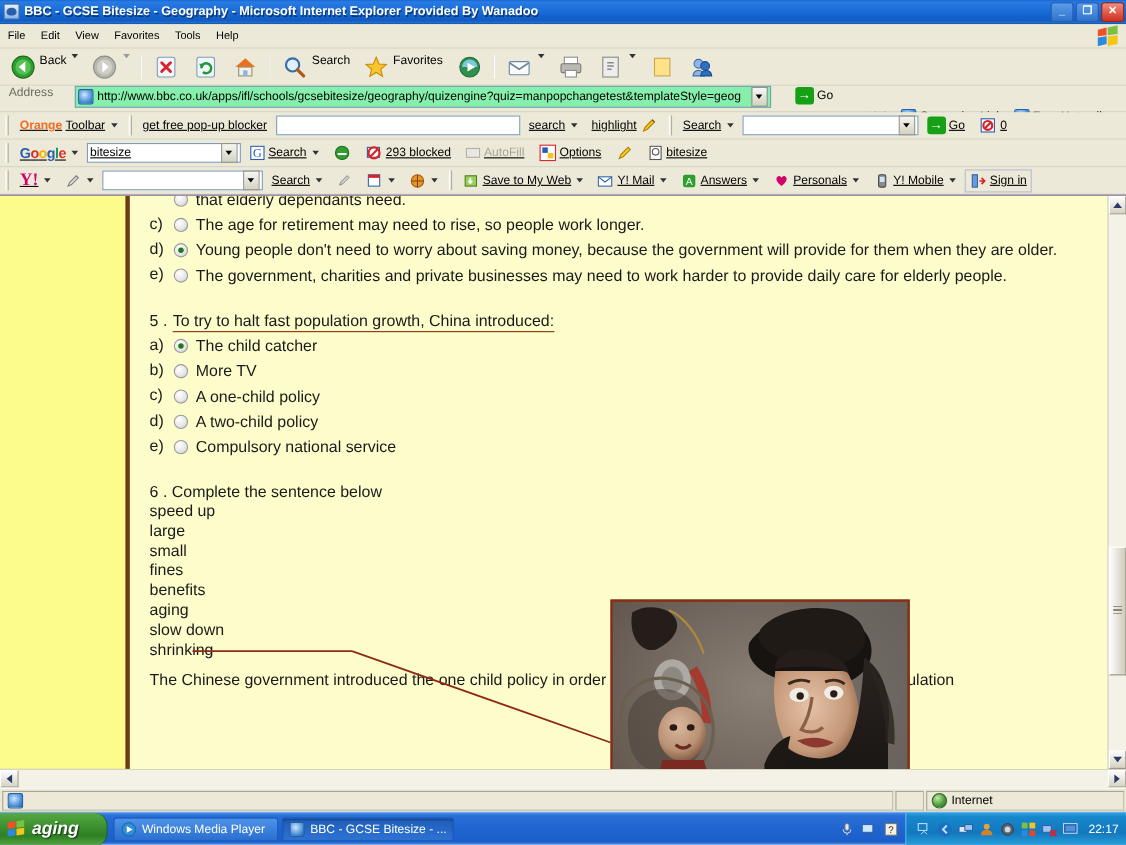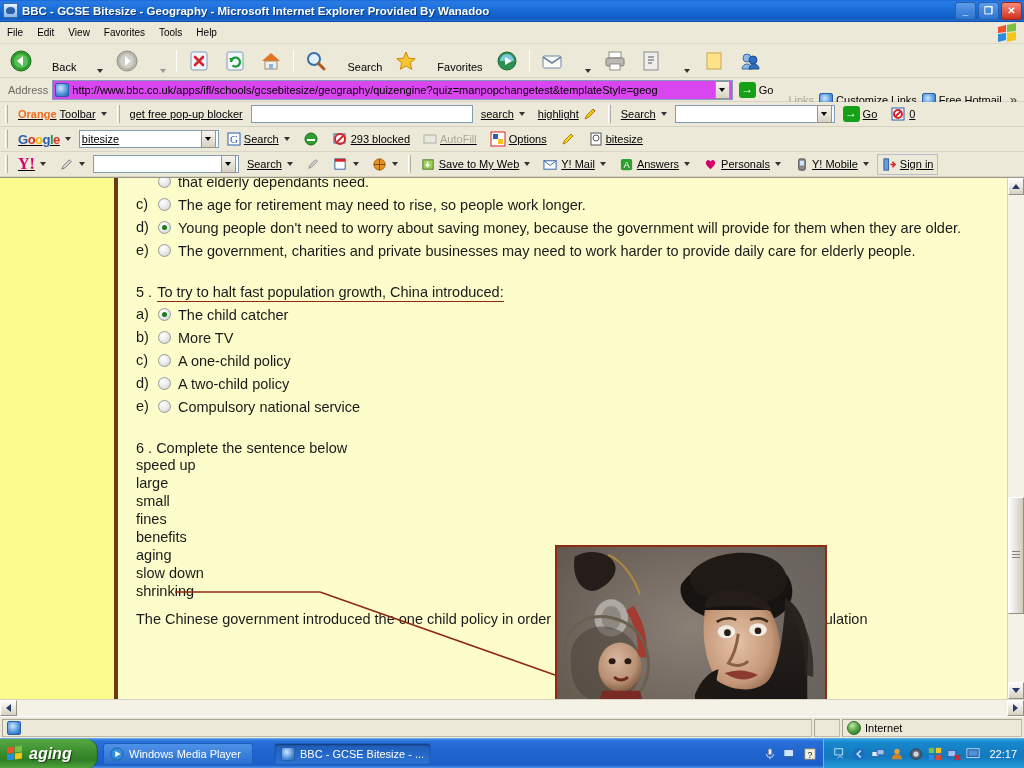--- a/index.html
+++ b/index.html
@@ -68,35 +68,35 @@
     position: absolute; right: 6px; top: 1px;
     width: 22px; height: 20px;
   }
 
   
   .toolbar {
     height: 34px; background: #ece9d8;
     display: flex; align-items: center; gap: 2px;
     padding: 0 4px; border-bottom: 1px solid #d8d4c4;
   }
-  .tb-item { display: flex; align-items: flex-end; gap: 19px; padding: 2px 4px; border: 1px solid transparent; }
+  .tb-item { display: flex; align-items: flex-start; gap: 3px; padding: 2px 4px; border: 1px solid transparent; }
   .tb-label { font-size: 11px; }
   .tb-sep { width: 1px; height: 22px; background: #c5c2b2; margin: 0 3px; border-right: 1px solid #fff; }
   .arrowdn { width: 0; height: 0; border-left: 3px solid transparent; border-right: 3px solid transparent; border-top: 4px solid #333; margin-left: 2px; }
   .ico { width: 24px; height: 24px; position: relative; flex: none; }
 
   
   .addrbar {
     height: 24px; background: #ece9d8;
-    display: flex; align-items: center; gap: 4px;
+    display: flex; align-items: flex-start; gap: 20px;
     padding: 0 4px; border-bottom: 1px solid #d8d4c4;
   }
   .addr-label { color: #6b6b5e; font-size: 11px; padding-left: 4px; }
   .addr-input {
-    flex: 1; height: 20px; background: #d946ef;
+    flex: 1; height: 20px; background: #86efac;
     border: 1px solid #7f9db9; display: flex; align-items: center;
     padding: 0 2px; gap: 3px; min-width: 0;
   }
   .addr-input .txt {
     flex: 1; font-size: 11px; white-space: nowrap; overflow: hidden;
     color: #000;
   }
   .combo-btn {
     width: 15px; height: 18px; flex: none;
     background: linear-gradient(to bottom,#f6f6f2,#d6d2c2);
@@ -270,21 +270,21 @@
   .startbtn .txt {
     color: #fff; font-weight: bold; font-style: italic; font-size: 16px;
     text-shadow: 1px 1px 1px rgba(0,0,0,.55);
   }
   .flag { width: 17px; height: 16px; flex: none; position: relative; }
   .flag i { position: absolute; width: 7px; height: 6px; display: block; }
   .flag .f1 { left: 0; top: 1px; background: #f34f2b; transform: skewY(-8deg); }
   .flag .f2 { left: 8px; top: 0px; background: #7bc043; transform: skewY(-8deg); }
   .flag .f3 { left: 0; top: 8px; background: #2a8ae0; transform: skewY(-8deg); }
   .flag .f4 { left: 8px; top: 7px; background: #f5c518; transform: skewY(-8deg); }
-  .tasks { display: flex; align-items: center; gap: 21px; padding-left: 5px; flex: 1; }
+  .tasks { display: flex; align-items: center; gap: 3px; padding-left: 5px; flex: 1; }
   .task {
     height: 22px; min-width: 150px; max-width: 165px;
     background: linear-gradient(to bottom,#4e92e8,#2a6fd0);
     border: 1px solid #1a5cbf; border-radius: 3px;
     display: flex; align-items: center; gap: 5px; padding: 0 6px;
     color: #fff; font-size: 11px; overflow: hidden; white-space: nowrap;
   }
   .task.active { background: linear-gradient(to bottom,#1e5cb8,#2e74d4); box-shadow: inset 0 1px 2px rgba(0,0,0,.4); }
   .tray {
     height: 30px; display: flex; align-items: center; gap: 5px;

